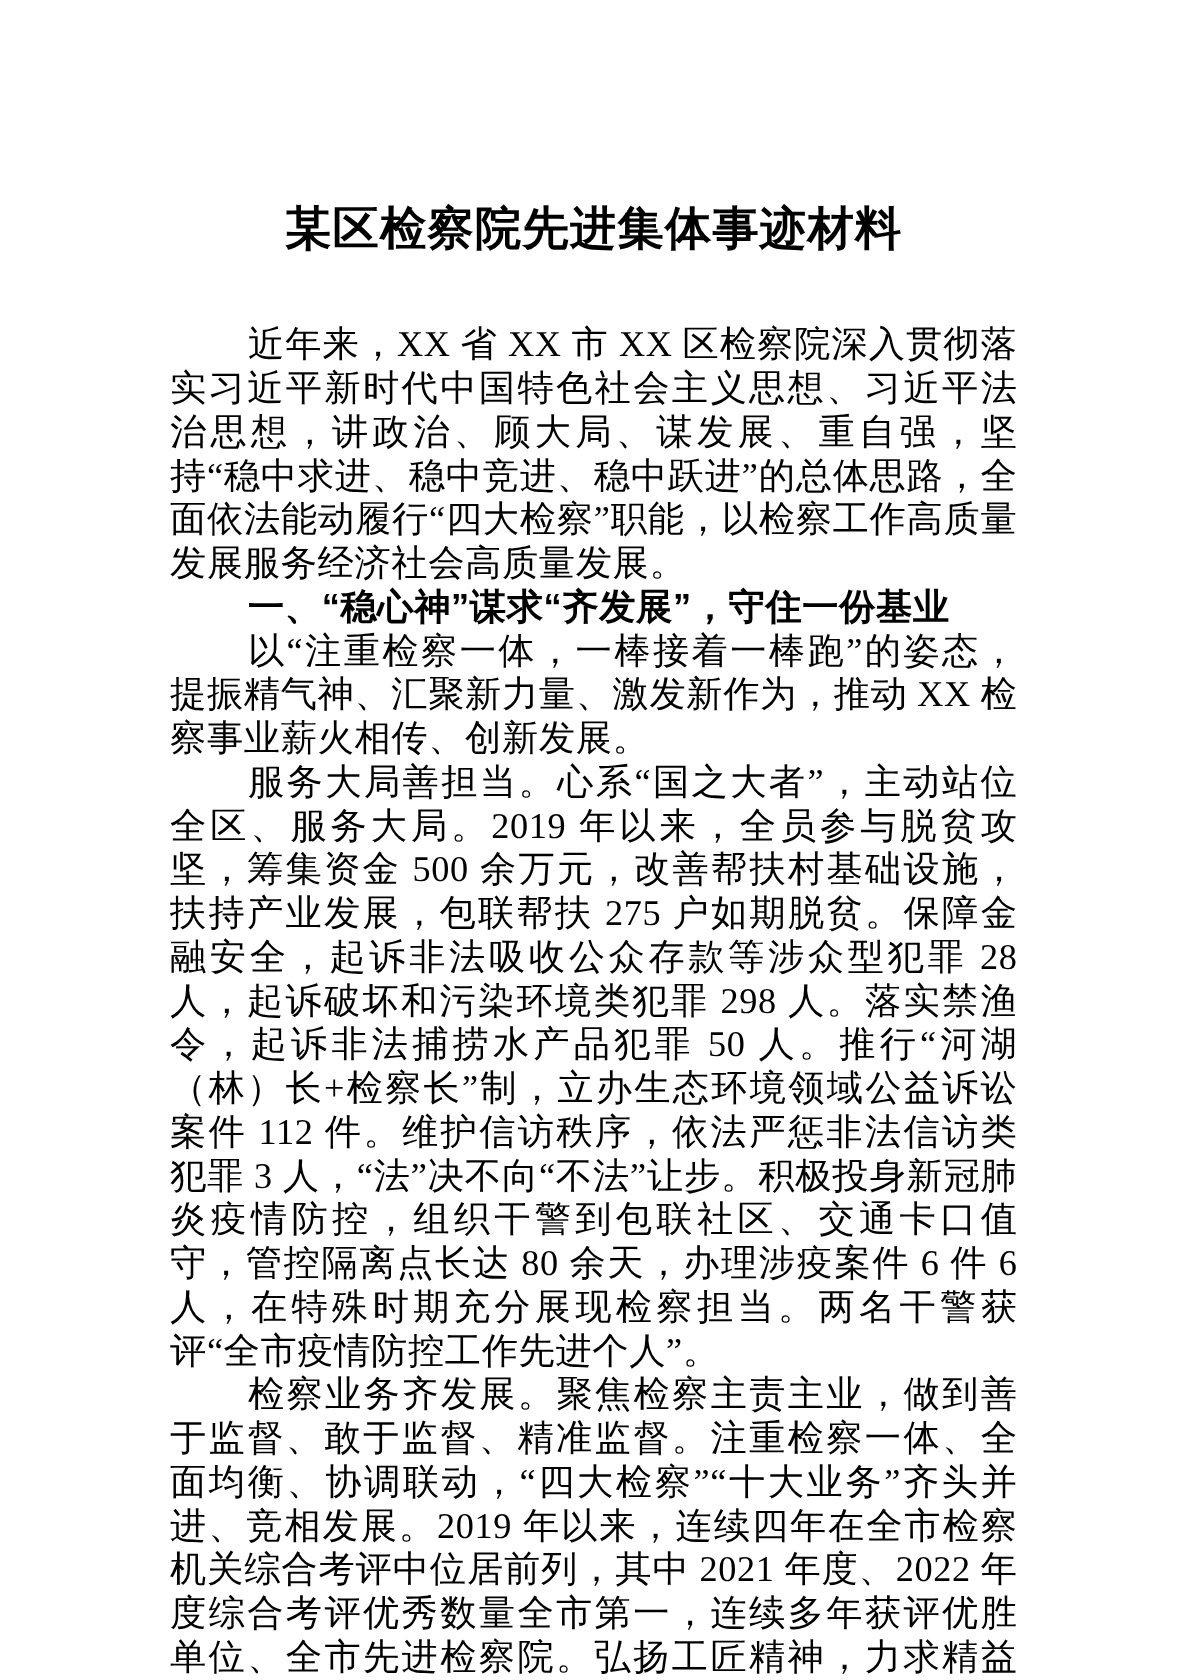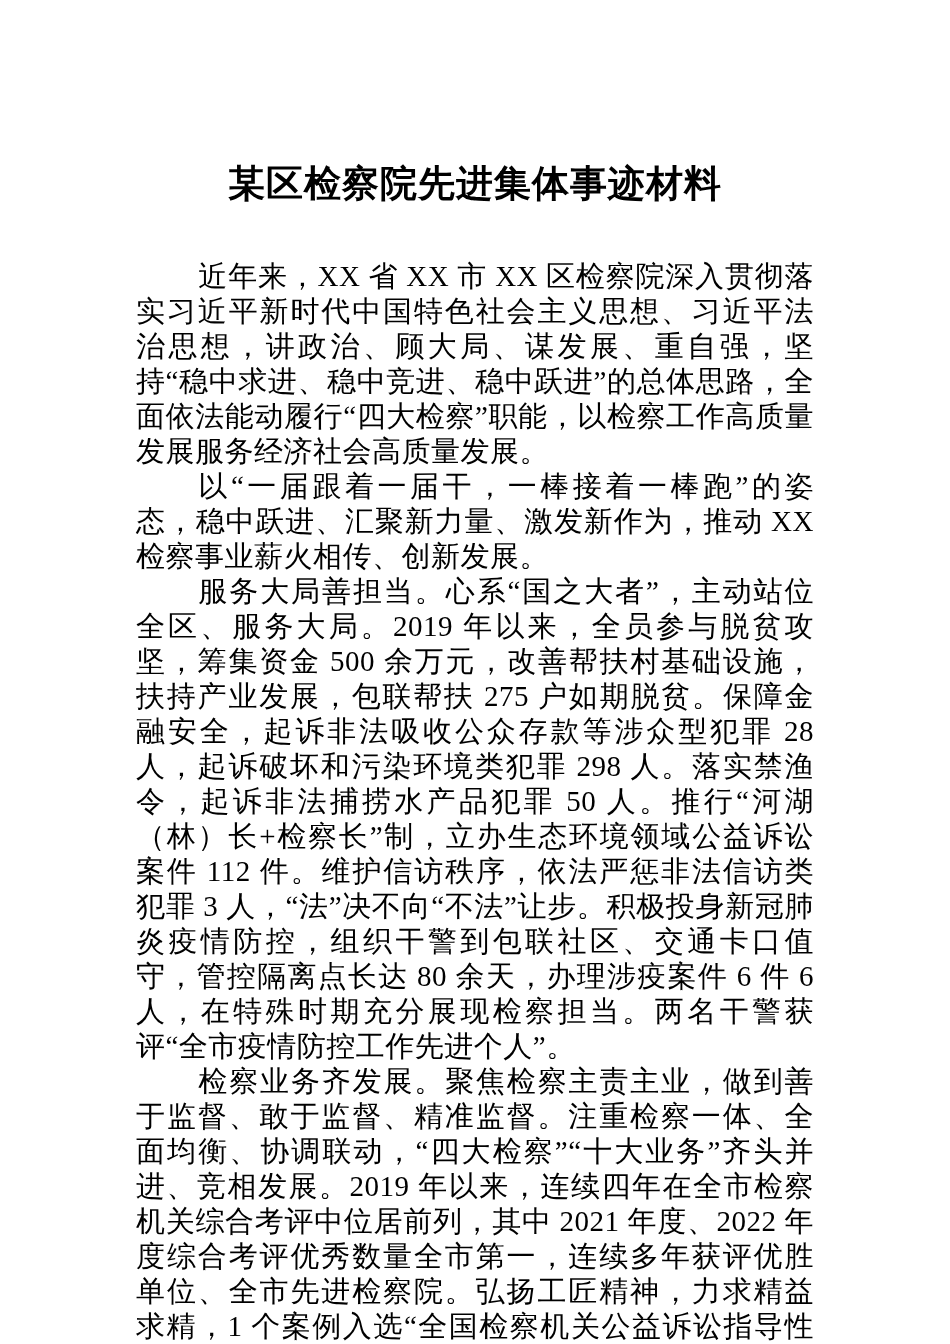--- a/index.html
+++ b/index.html
@@ -48,20 +48,21 @@
 </style>
 </head>
 <body>
 
 <div class="page">
   <h1 class="doc-title">某区检察院先进集体事迹材料</h1>
 
   <div class="content">
     <p>近年来，XX 省 XX 市 XX 区检察院深入贯彻落实习近平新时代中国特色社会主义思想、习近平法治思想，讲政治、顾大局、谋发展、重自强，坚持“稳中求进、稳中竞进、稳中跃进”的总体思路，全面依法能动履行“四大检察”职能，以检察工作高质量发展服务经济社会高质量发展。</p>
 
+    <h2 class="section-heading">一、“稳心神”谋求“齐发展”，守住一份基业</h2>
 
-    <p>以“一届跟着一届干，一棒接着一棒跑”的姿态，稳中跃进、汇聚新力量、激发新作为，推动 XX 检察事业薪火相传、创新发展。</p>
+    <p>以“注重检察一体，一棒接着一棒跑”的姿态，提振精气神、汇聚新力量、激发新作为，推动 XX 检察事业薪火相传、创新发展。</p>
 
     <p>服务大局善担当。心系“国之大者”，主动站位全区、服务大局。2019 年以来，全员参与脱贫攻坚，筹集资金 500 余万元，改善帮扶村基础设施，扶持产业发展，包联帮扶 275 户如期脱贫。保障金融安全，起诉非法吸收公众存款等涉众型犯罪 28 人，起诉破坏和污染环境类犯罪 298 人。落实禁渔令，起诉非法捕捞水产品犯罪 50 人。推行“河湖（林）长+检察长”制，立办生态环境领域公益诉讼案件 112 件。维护信访秩序，依法严惩非法信访类犯罪 3 人，“法”决不向“不法”让步。积极投身新冠肺炎疫情防控，组织干警到包联社区、交通卡口值守，管控隔离点长达 80 余天，办理涉疫案件 6 件 6 人，在特殊时期充分展现检察担当。两名干警获评“全市疫情防控工作先进个人”。</p>
 
     <p>检察业务齐发展。聚焦检察主责主业，做到善于监督、敢于监督、精准监督。注重检察一体、全面均衡、协调联动，“四大检察”“十大业务”齐头并进、竞相发展。2019 年以来，连续四年在全市检察机关综合考评中位居前列，其中 2021 年度、2022 年度综合考评优秀数量全市第一，连续多年获评优胜单位、全市先进检察院。弘扬工匠精神，力求精益求精，1 个案例入选“全国检察机关公益诉讼指导性案</p>
   </div>
 </div>
 
 </body></html>

